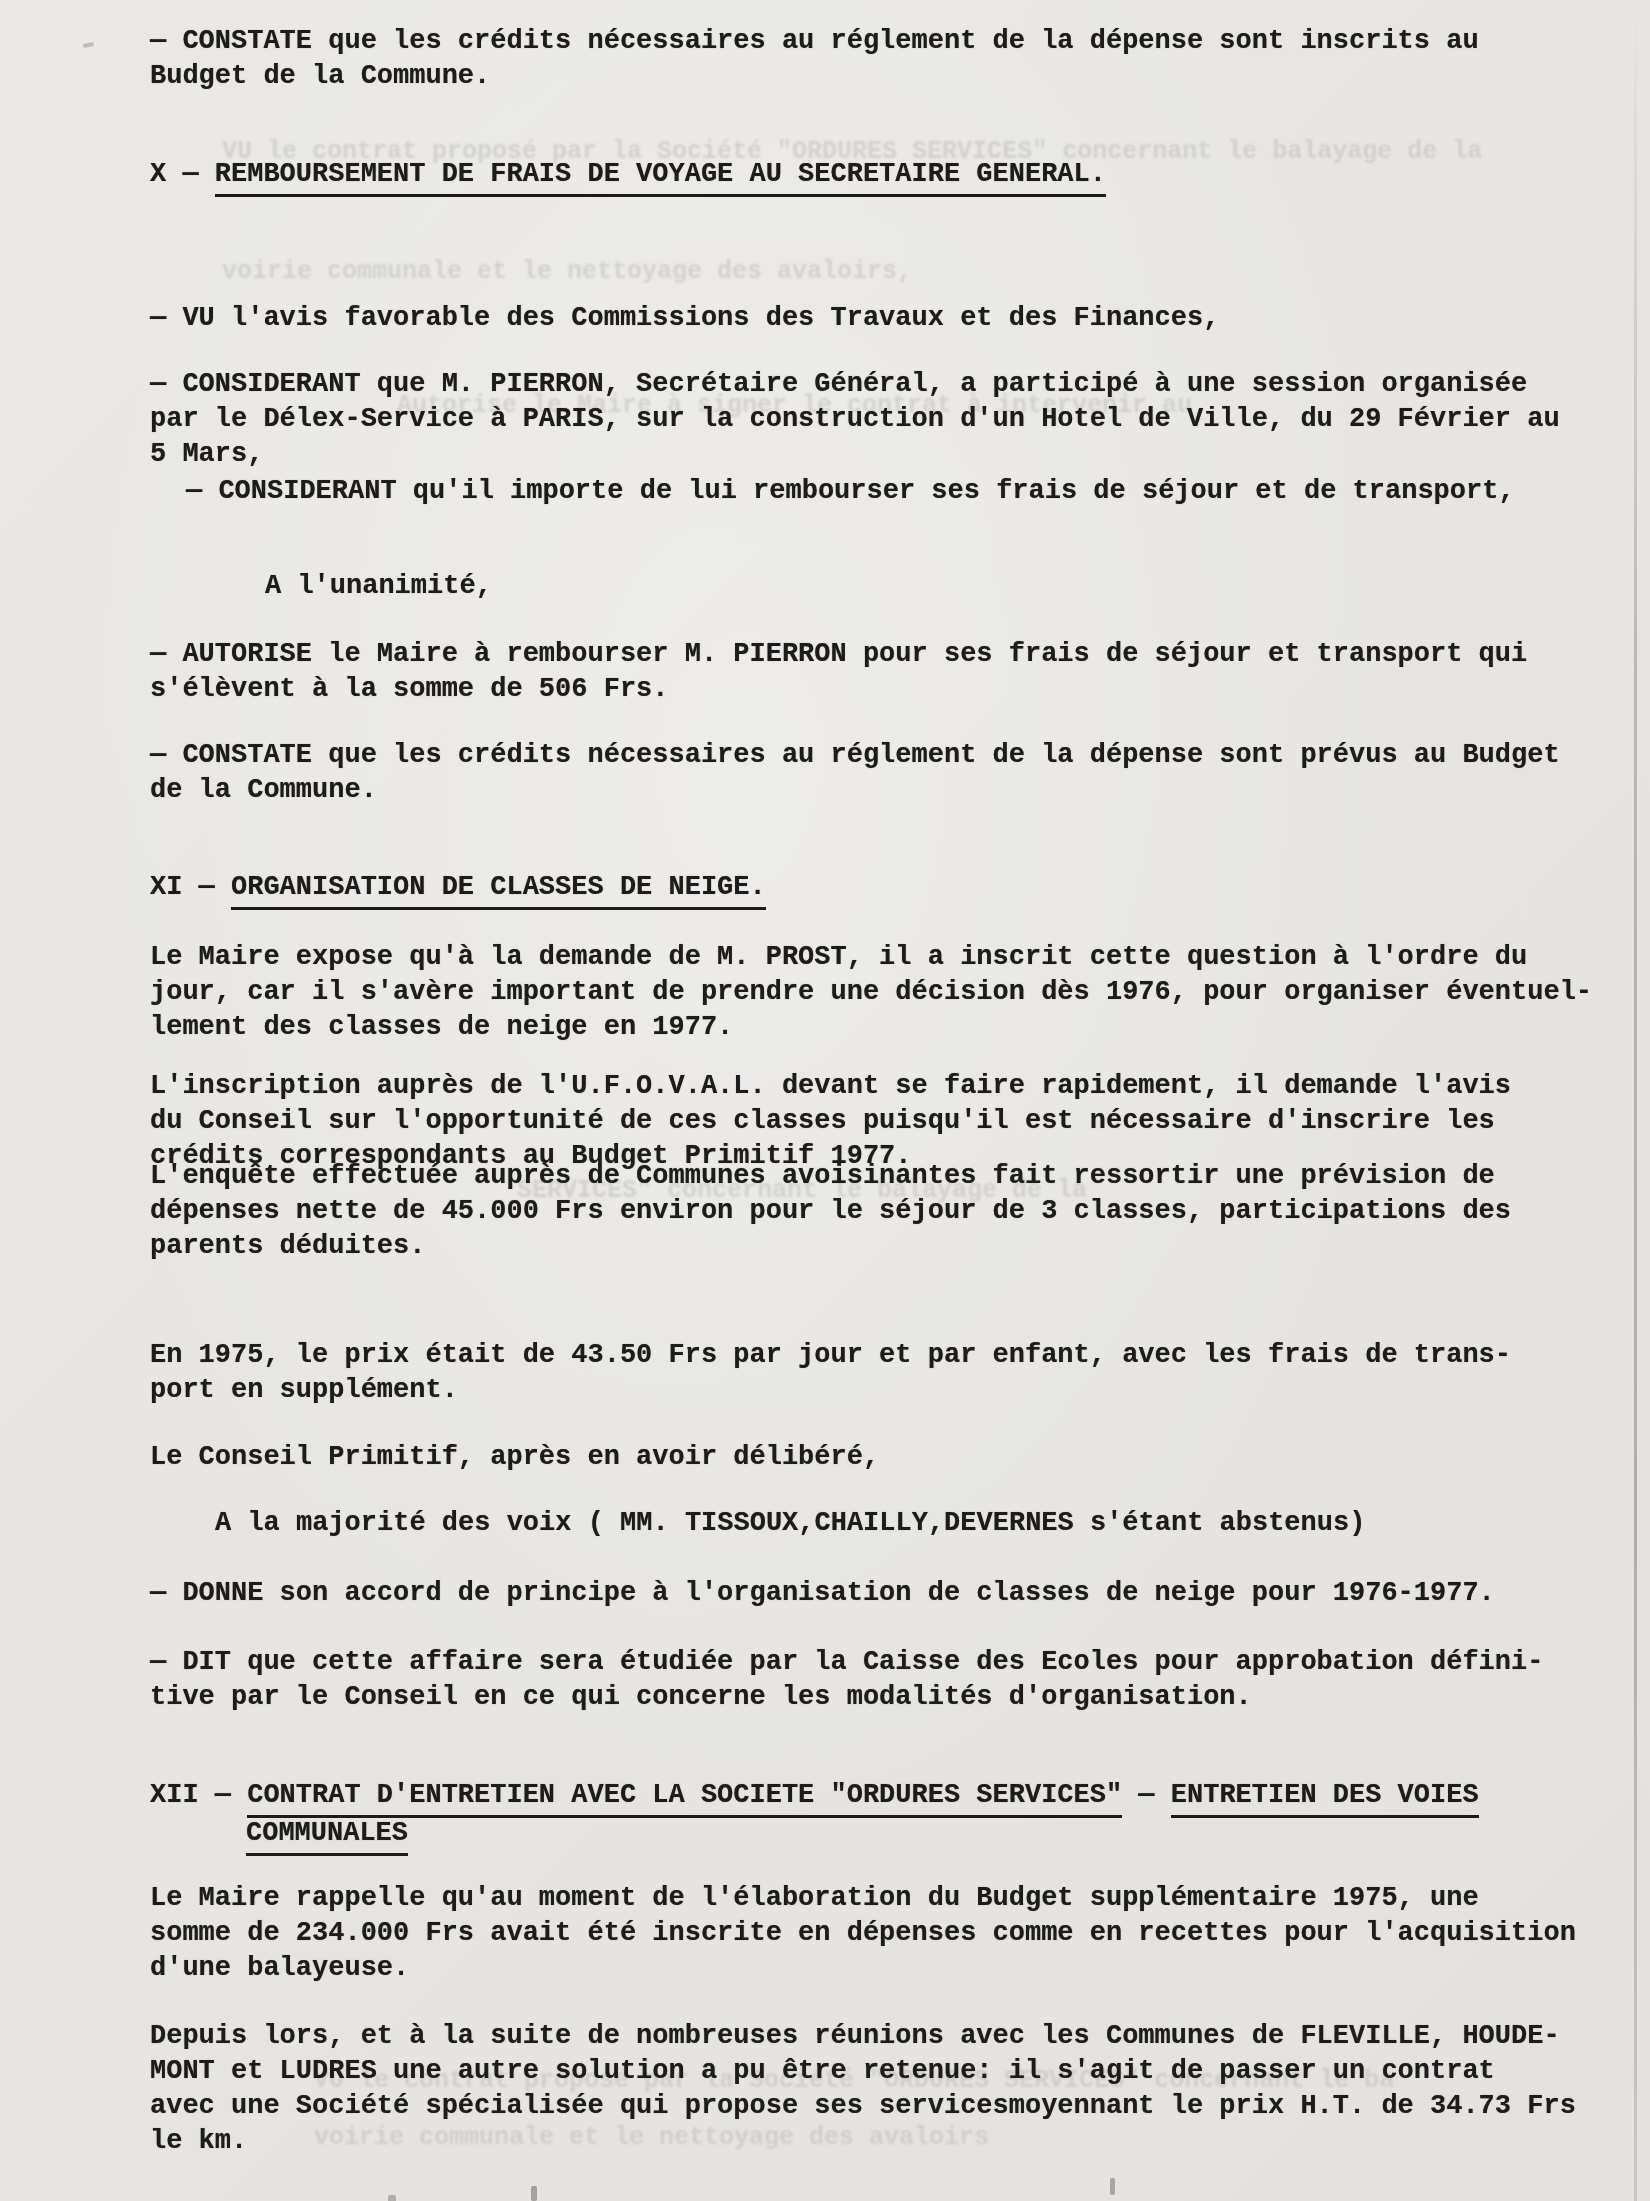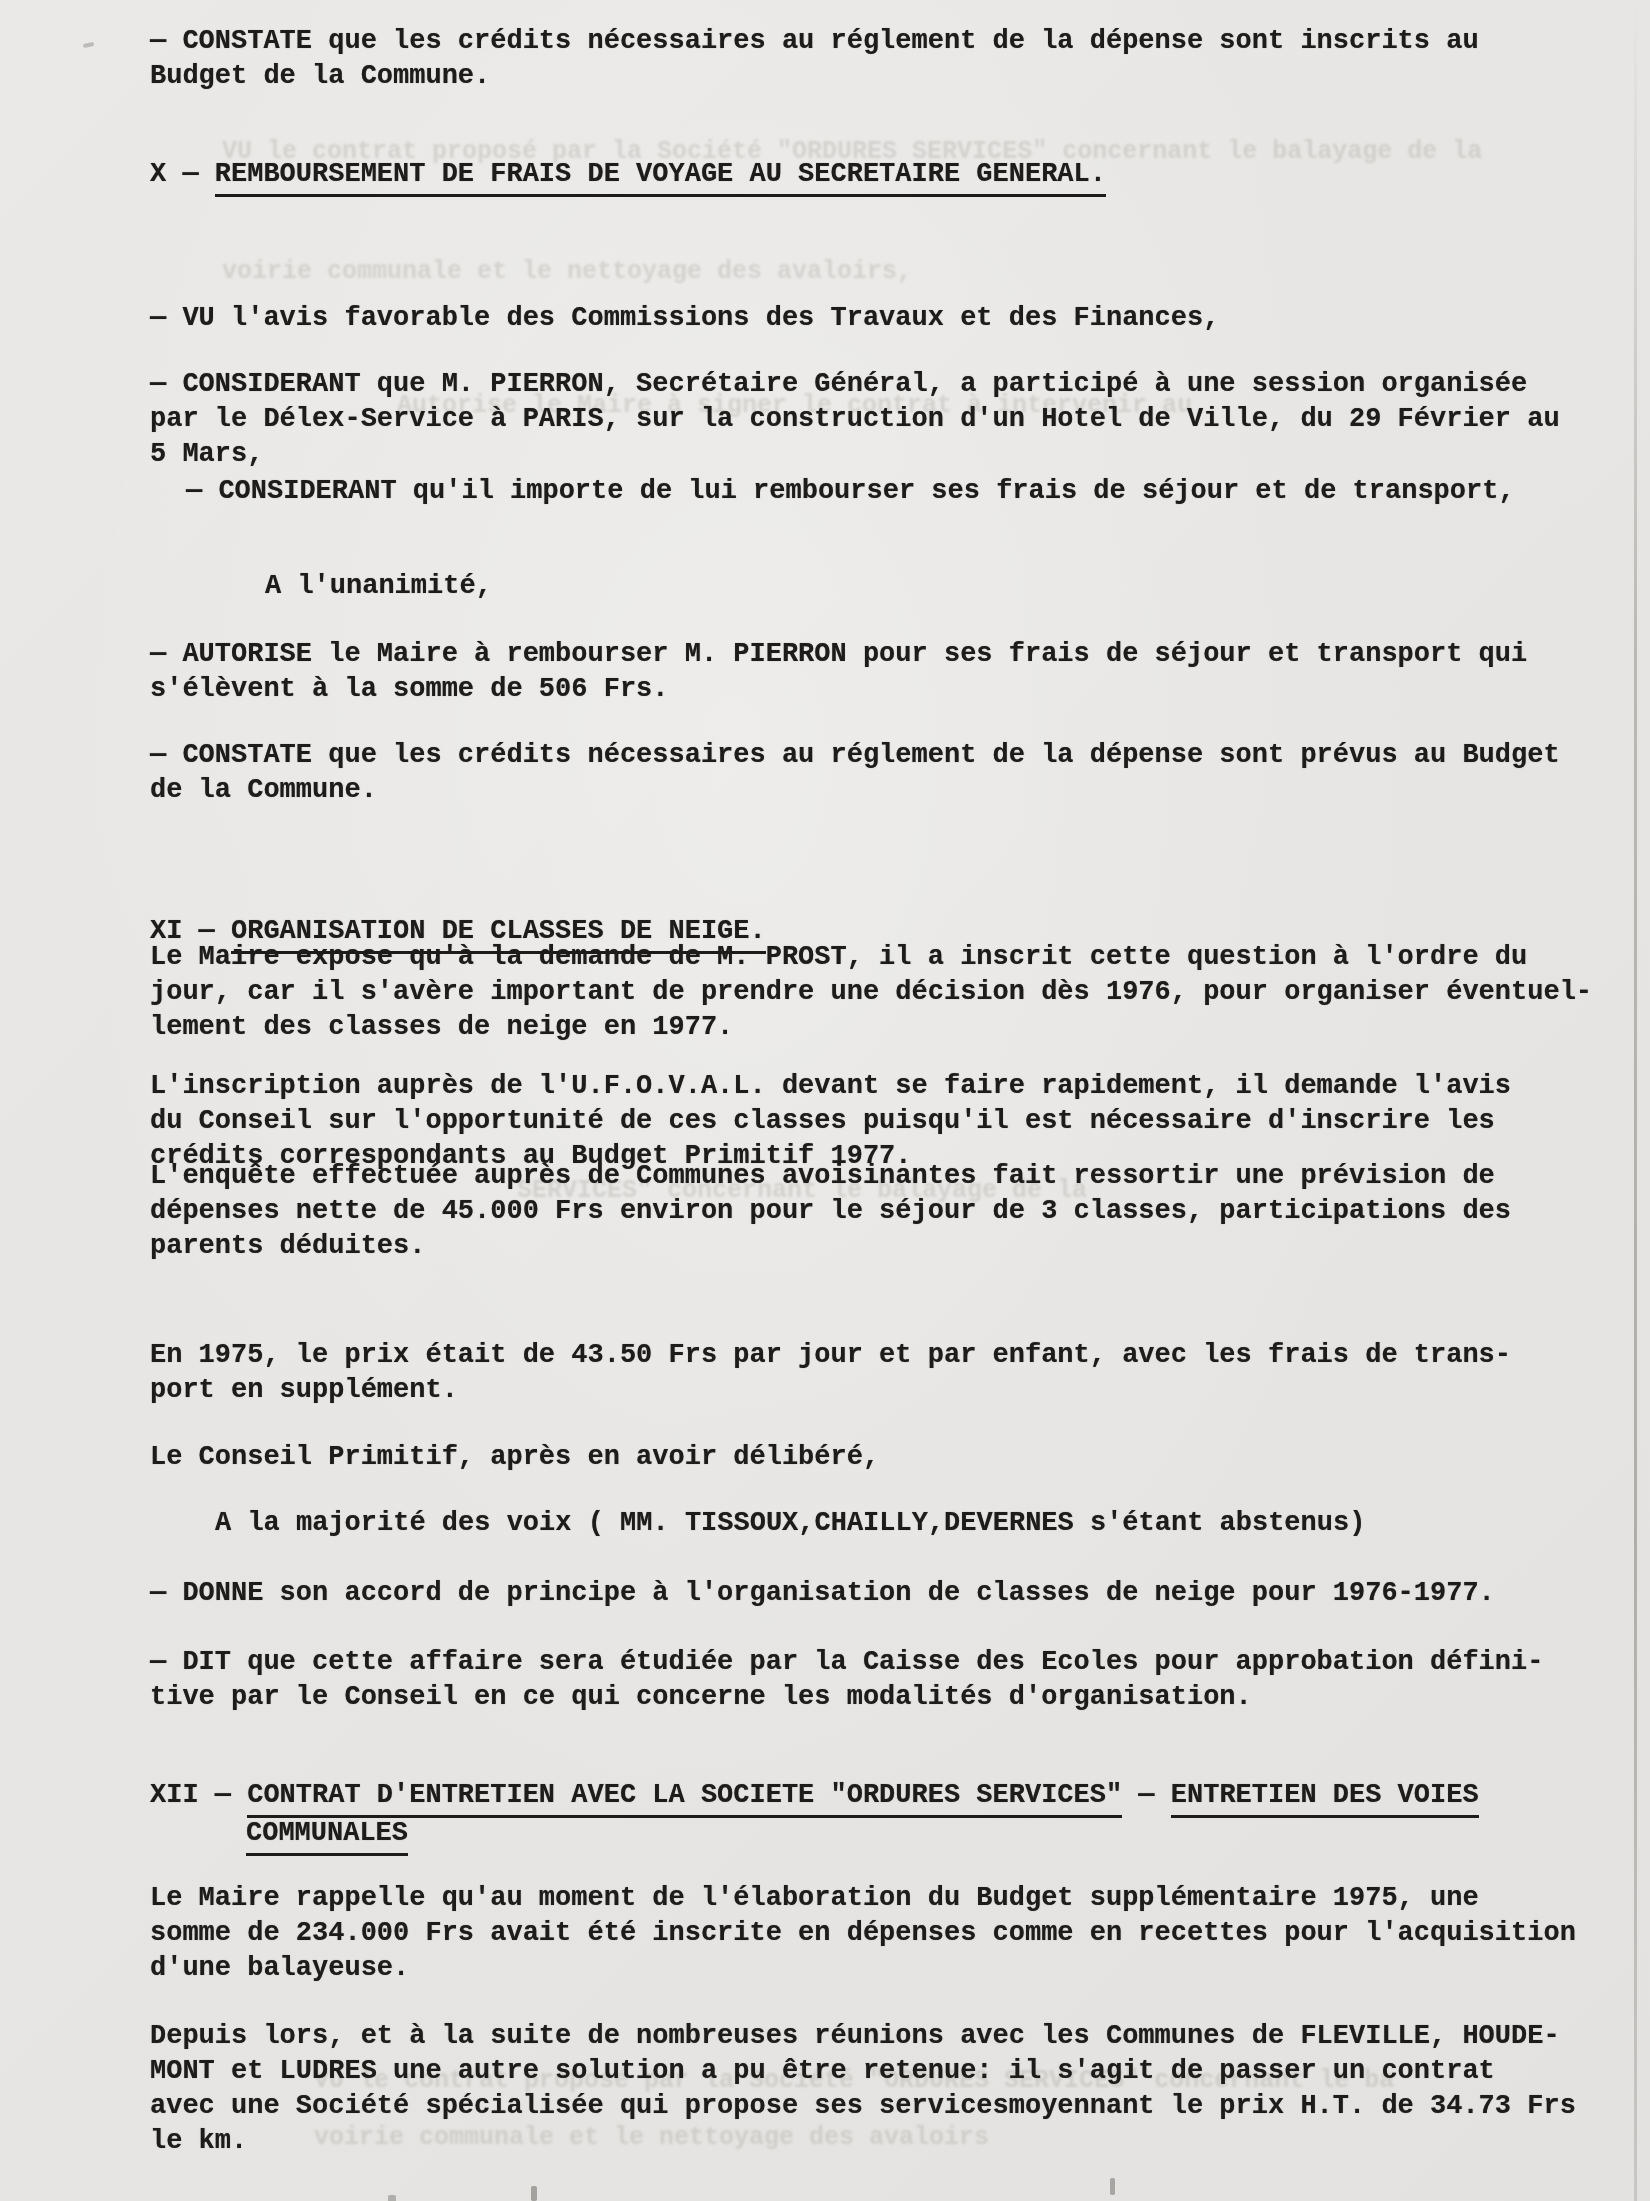--- a/index.html
+++ b/index.html
@@ -86,21 +86,21 @@
   <div class="block" style="top:367px;">—  CONSIDERANT que M. PIERRON, Secrétaire Général, a participé à une session organisée
 par le Délex-Service à PARIS, sur la construction d'un Hotel de Ville, du 29 Février au
 5 Mars,</div>
   <div class="block" style="top:474px;margin-left:36px;">— CONSIDERANT qu'il importe de lui rembourser ses frais de séjour et de transport,</div>
   <div class="block" style="top:569px; left:265px;">A l'unanimité,</div>
   <div class="block" style="top:637px;">— AUTORISE le Maire à rembourser M. PIERRON pour ses frais de séjour et transport qui
 s'élèvent  à la somme de 506 Frs.</div>
   <div class="block" style="top:738px;">— CONSTATE que les crédits nécessaires au réglement de la dépense sont prévus au Budget
 de la Commune.</div>
 
-  <div class="block heading" style="top:870px;margin-top:44px;"><span>XI — </span><span class="u">ORGANISATION DE CLASSES DE NEIGE.</span></div>
+  <div class="block heading" style="top:870px;"><span>XI — </span><span class="u">ORGANISATION DE CLASSES DE NEIGE.</span></div>
 
   <div class="block" style="top:940px;">Le Maire expose qu'à la demande de M. PROST, il a inscrit cette question à l'ordre du
 jour, car il s'avère important de prendre une décision dès 1976, pour organiser éventuel-
 lement des classes de neige en 1977.</div>
   <div class="block" style="top:1069px;">L'inscription auprès de l'U.F.O.V.A.L.  devant se faire rapidement, il demande l'avis
 du Conseil sur l'opportunité de ces classes puisqu'il est nécessaire d'inscrire les
 crédits correspondants  au Budget Primitif 1977.</div>
   <div class="block" style="top:1159px;">L'enquête effectuée auprès de Communes avoisinantes fait ressortir une prévision de
 dépenses nette de 45.000 Frs environ pour le séjour de 3 classes, participations des
 parents déduites.</div>

